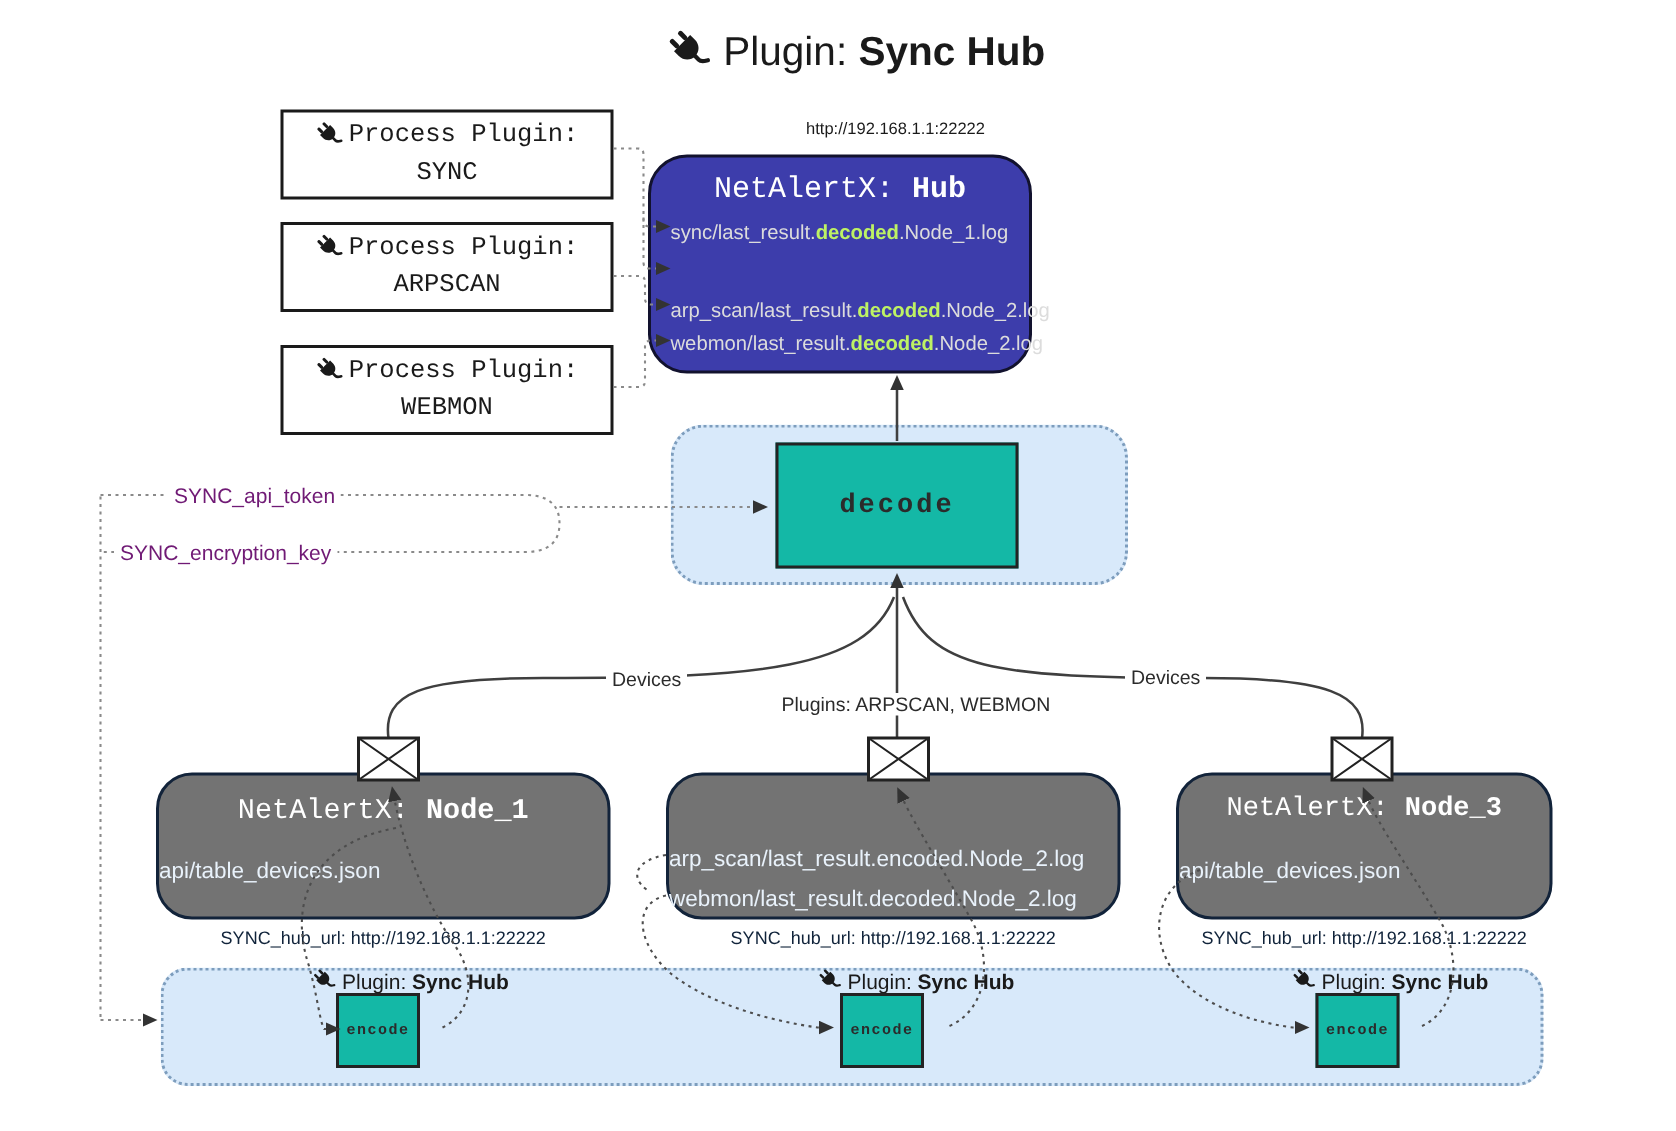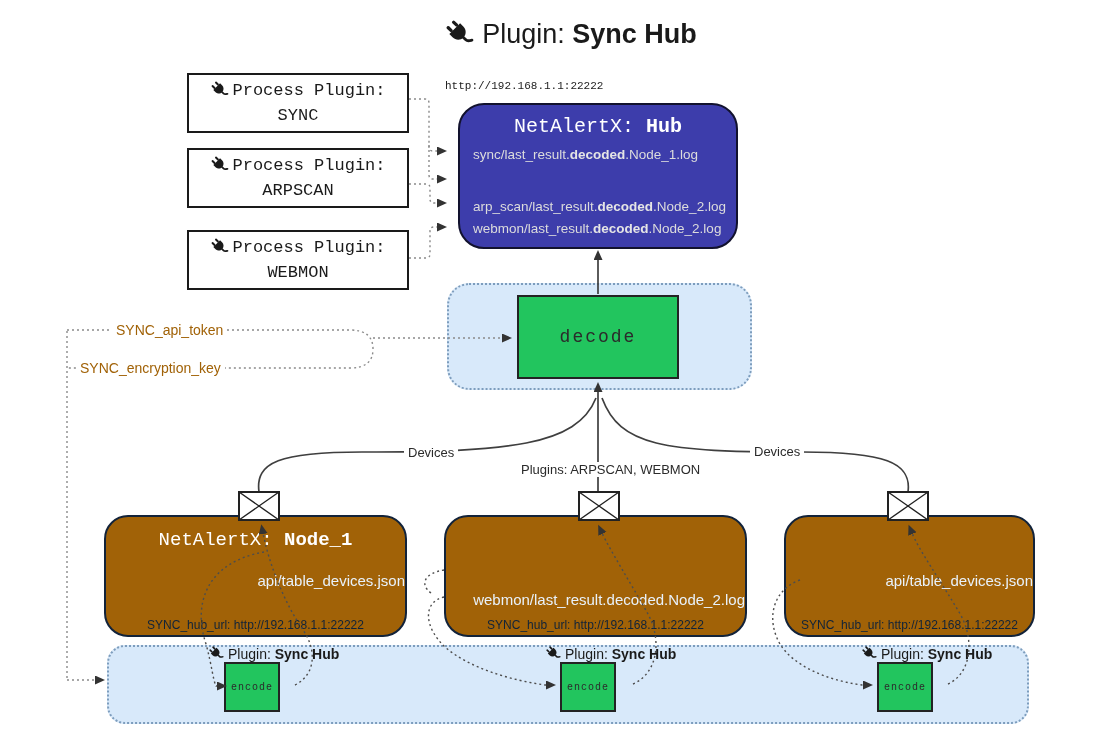--- a/index.html
+++ b/index.html
@@ -11,44 +11,44 @@
   .page-title { position:absolute; left:0; top:18px; width:100%; display:flex; justify-content:center; align-items:center; gap:6px; font-size:27px; color:#1a1a1a; }
   .page-title b { font-weight:700; }
 
   
   .proc-box { position:absolute; left:175px; width:222px; height:60px; background:#ffffff; border:2px solid #1a1a1a;
               display:flex; flex-direction:column; align-items:center; justify-content:center;
               font-size:17px; color:#1a1a1a; line-height:1.5; }
   .proc-line1 { display:flex; align-items:center; gap:2px; }
 
   
-  .hub-url { position:absolute; left:433px; top:80px; width:304px; font-size:11px; color:#1a1a1a;font-family:Liberation Mono, monospace; }
-  .hub { position:absolute; left:446px; top:103px; width:280px; height:146px; background:#3d3dab; border:2px solid #12122e; border-radius:26px; }
+  .hub-url { position:absolute; left:433px; top:80px; width:304px; text-align:center; font-size:11px; color:#1a1a1a; }
+  .hub { position:absolute; left:420px; top:103px; width:256px; height:146px; background:#3d3dab; border:2px solid #12122e; border-radius:26px; }
   .hub-title { position:absolute; top:10px; left:0; width:100%; text-align:center; font-size:20px; color:#ffffff; }
   .hub-log { position:absolute; left:13px; font-size:13.5px; color:#dcdcdc; white-space:nowrap; }
-  .hub-log b { font-weight:700; color:#e5e5e5; }
+  .hub-log b { font-weight:700; color:#bef264; }
 
   
   .panel { position:absolute; background:#d8e9fa; border:2px dotted #7d9dbd; border-radius:18px; }
   .panel.decode-wrap { left:435px; top:283px; width:305px; height:107px; border-radius:22px; }
   .panel.encode-band { left:95px; top:645px; width:922px; height:79px; }
 
-  .io-box { position:absolute; background:#22c55e; border:2px solid #232323; display:flex; align-items:center; justify-content:center; color:#2b2b2b; }
+  .io-box { position:absolute; background:#14b8a6; border:2px solid #232323; display:flex; align-items:center; justify-content:center; color:#2b2b2b;font-weight:bold; }
   .decode-box { left:505px; top:295px; width:162px; height:84px; font-size:18px; letter-spacing:2px; }
   .encode-box { width:56px; height:50px; font-size:10px; letter-spacing:1px; top:662px; }
 
   
-  .node { position:absolute; top:515px; height:122px; background:#a16207; border:2.5px solid #12233a; border-radius:24px; }
+  .node { position:absolute; top:515px; height:98px; background:#737373; border:2.5px solid #12233a; border-radius:24px; }
   .node-title { position:absolute; top:12px; left:0; width:100%; text-align:center; font-size:19px; color:#ffffff; white-space:nowrap; }
-  .node-file { position:absolute; left:0; width:100%; text-align:right; font-size:15px; color:#e9f2fb; white-space:nowrap; }
+  .node-file { position:absolute; left:0; width:100%; text-align:left; font-size:15px; color:#e9f2fb; white-space:nowrap; }
   .node-huburl { position:absolute; top:618px; font-size:12px; color:#10233a; text-align:center; white-space:nowrap; }
 
   
   .lbl { position:absolute; background:#ffffff; color:#2b2b2b; font-size:13px; padding:0 4px; white-space:nowrap; }
-  .lbl-cfg { font-size:14px; color:#a16207; }
+  .lbl-cfg { font-size:14px; color:#701a75; }
   .enc-label { position:absolute; top:645px; display:flex; align-items:center; gap:3px; background:transparent; font-size:14px; color:#1a1a1a; white-space:nowrap; }
   .enc-label b { font-weight:700; }
 
   svg.overlay { position:absolute; left:0; top:0; width:1117px; height:754px; pointer-events:none; }
   .plug { width:20px; height:20px; color:#1a1a1a; }
   .plug-big { width:32px; height:32px; }
   .plug-sm { width:17px; height:17px; }
 </style>
 </head>
 <body>
@@ -114,23 +114,25 @@
     <div class="hub-log" style="top:116px"><span>webmon/last_result.</span><b>decoded</b><span>.Node_2.log</span></div>
   </div>
 
   <div class="io-box decode-box mono">decode</div>
 
   <div class="node" style="left:92px; width:303px">
     <div class="node-title mono"><span>NetAlertX: </span><b>Node_1</b></div>
     <div class="node-file" style="top:55px">api/table_devices.json</div>
   </div>
   <div class="node" style="left:432px; width:303px">
+    <div class="node-file" style="top:47px">arp_scan/last_result.encoded.Node_2.log</div>
     <div class="node-file" style="top:74px">webmon/last_result.decoded.Node_2.log</div>
   </div>
   <div class="node" style="left:772px; width:251px">
+    <div class="node-title mono" style="font-size:18px"><span>NetAlertX: </span><b>Node_3</b></div>
     <div class="node-file" style="top:55px">api/table_devices.json</div>
   </div>
   <div class="node-huburl" style="left:92px; width:303px">SYNC_hub_url: http://192.168.1.1:22222</div>
   <div class="node-huburl" style="left:432px; width:303px">SYNC_hub_url: http://192.168.1.1:22222</div>
   <div class="node-huburl" style="left:772px; width:251px">SYNC_hub_url: http://192.168.1.1:22222</div>
 
   <div class="enc-label" style="left:196px">
     <svg class="plug plug-sm">
         <use href="#plug"></use>
       </svg>

